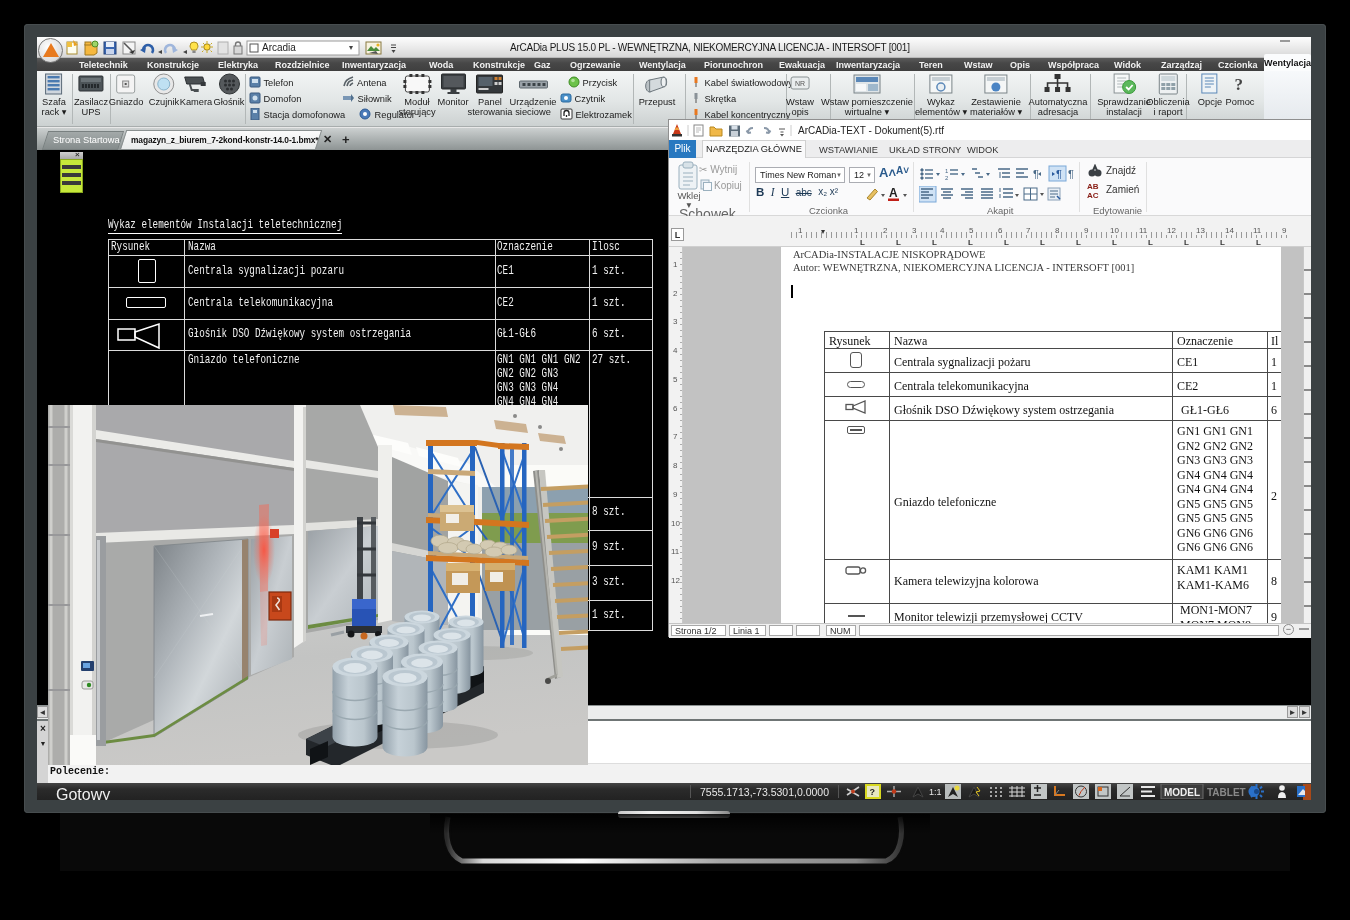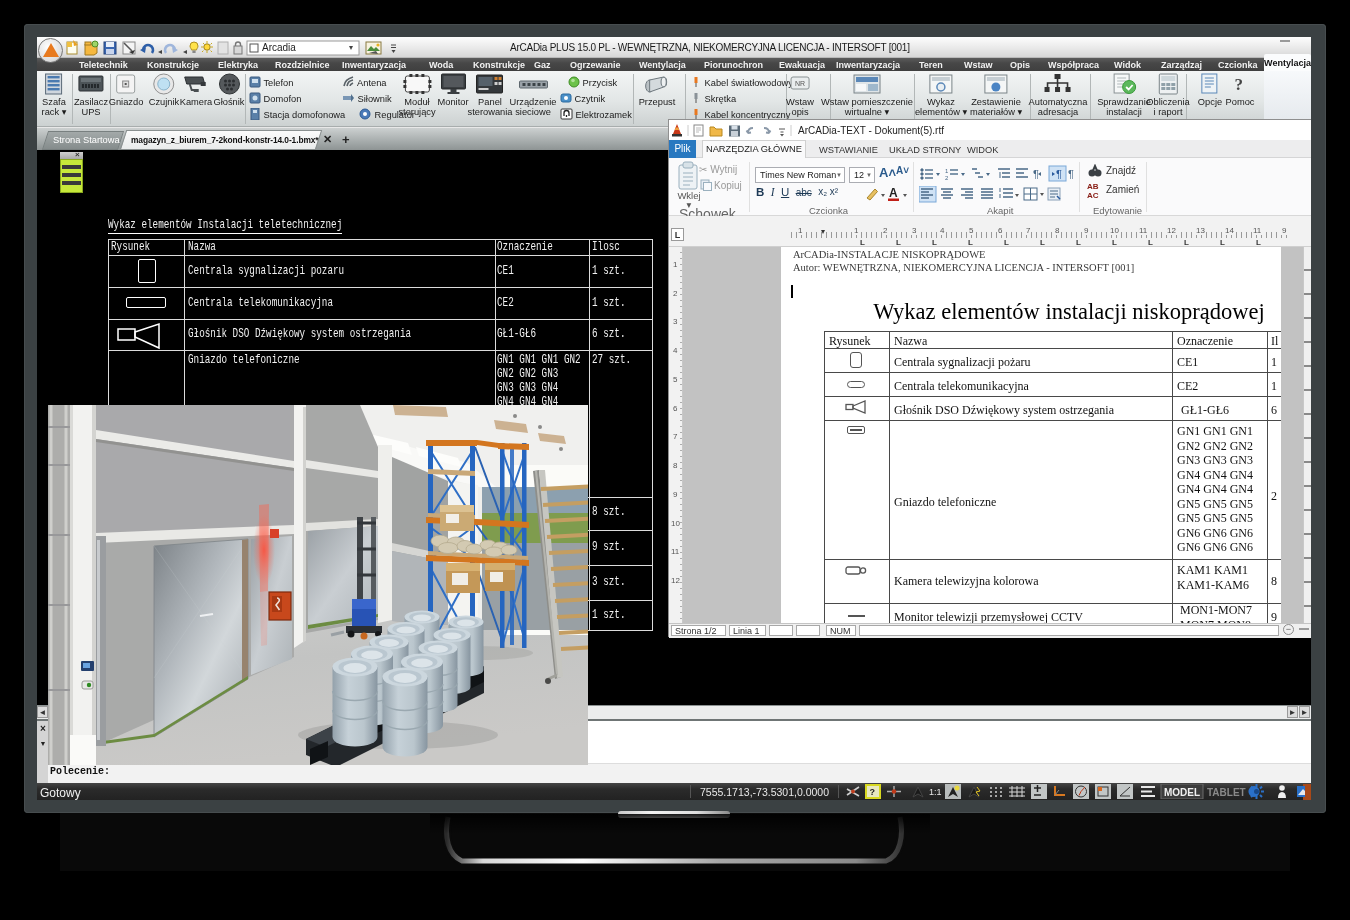--- a/index.html
+++ b/index.html
@@ -663,21 +663,21 @@
     <g transform="translate(357,272)">
               <path d="M-22.5 0v70a22.5 9.5 0 0 0 45.0 0V0" fill="url(#drumg)"></path>
               <ellipse cx="0" cy="0" rx="22.5" ry="9.5" fill="#ccd7de"></ellipse>
               <ellipse cx="0" cy="0" rx="16.6" ry="7.0" fill="#bac7d0"></ellipse>
               <ellipse cx="0" cy="1" rx="11.7" ry="4.9" fill="#dce4e9"></ellipse>
               <path d="M-22.5 24a22.5 9.5 0 0 0 45.0 0M-22.5 43a22.5 9.5 0 0 0 45.0 0" fill="none" stroke="#9aa8b0" stroke-width="1.3"></path>
             </g>
   </g>
   </svg></div>
   <div id="statusbar"></div>
-  <div style="left:40px;top:786px;color:#efefef;font-size:12px">Gotowy</div>
+  <div style="left:56px;top:786px;color:#efefef;font-size:16px">Gotowy</div>
   <div style="left:700px;top:786px;color:#e8e8e8;font-size:10.5px">7555.1713,-73.5301,0.0000</div>
   <div style="left:690px;top:785px;width:1px;height:13px;background:#555"></div>
   <div style="left:838px;top:785px;width:1px;height:13px;background:#555"></div>
   <svg style="position:absolute;left:845px;top:784px;z-index:1" width="460" height="15" viewBox="0 0 460 15">
     <g>
       <path d="M2 11L14 3M2 5l12 7" stroke="#cfcfcf" stroke-width="1.6"></path>
           <circle cx="8" cy="7.5" r="2" fill="#c04020"></circle>
       <rect x="21" y="1" width="14" height="13" fill="#e8e8c0" stroke="#d8d820" stroke-width="2"></rect>
           <text x="24.5" y="11" font-size="9" font-weight="bold" fill="#222">?</text>
       <path d="M42 7.5h14M49 2v11" stroke="#b0b0b0" stroke-width="1.4"></path>
@@ -914,21 +914,20 @@
         <span class="rn" style="left:3px;top:370px">9</span>
         <span class="rn" style="left:1px;top:399px">10</span>
         <span class="rn" style="left:1px;top:427px">11</span>
         <span class="rn" style="left:1px;top:456px">12</span>
     <div style="left:11px;top:127px;width:2px;height:376px;background:repeating-linear-gradient(180deg,#f2f2f2 0 5px,#adadad 5px 6px)"></div>
     <div style="left:634px;top:127px;width:9px;height:376px;background:repeating-linear-gradient(180deg,#f0f0f0 0 22px,#8a8a8a 22px 24px);border-left:1px solid #c8c8c8"></div>
     <div id="page" style="left:112px;top:127px;width:500px;height:376px;background:#fff;overflow:hidden">
       <div style="left:12px;top:2px;font-family:'Liberation Serif',serif;font-size:10.5px;color:#3a3a3a">ArCADia-INSTALACJE NISKOPRĄDOWE</div>
       <div style="left:12px;top:15px;font-family:'Liberation Serif',serif;font-size:10.5px;color:#3a3a3a">Autor: WEWNĘTRZNA, NIEKOMERCYJNA LICENCJA - INTERSOFT [001]</div>
       <div style="left:10px;top:38px;width:1.5px;height:13px;background:#000"></div>
-      <div style="left:20px;top:52px;width:536px;text-align:center;font-family:'Liberation Serif',serif;font-size:22.5px;color:#000">Wykaz elementów instalacji niskoprądowej</div>
       <div class="dline" style="left:43px;top:84px;width:457px;height:1px"></div>
       <div class="dline" style="left:43px;top:101px;width:457px;height:1px"></div>
       <div class="dline" style="left:43px;top:125px;width:457px;height:1px"></div>
       <div class="dline" style="left:43px;top:149px;width:457px;height:1px"></div>
       <div class="dline" style="left:43px;top:173px;width:457px;height:1px"></div>
       <div class="dline" style="left:43px;top:312px;width:457px;height:1px"></div>
       <div class="dline" style="left:43px;top:356px;width:457px;height:1px"></div>
       <div class="dline" style="left:43px;top:84px;width:1px;height:292px"></div>
       <div class="dline" style="left:108px;top:84px;width:1px;height:292px"></div>
       <div class="dline" style="left:391px;top:84px;width:1px;height:292px"></div>

